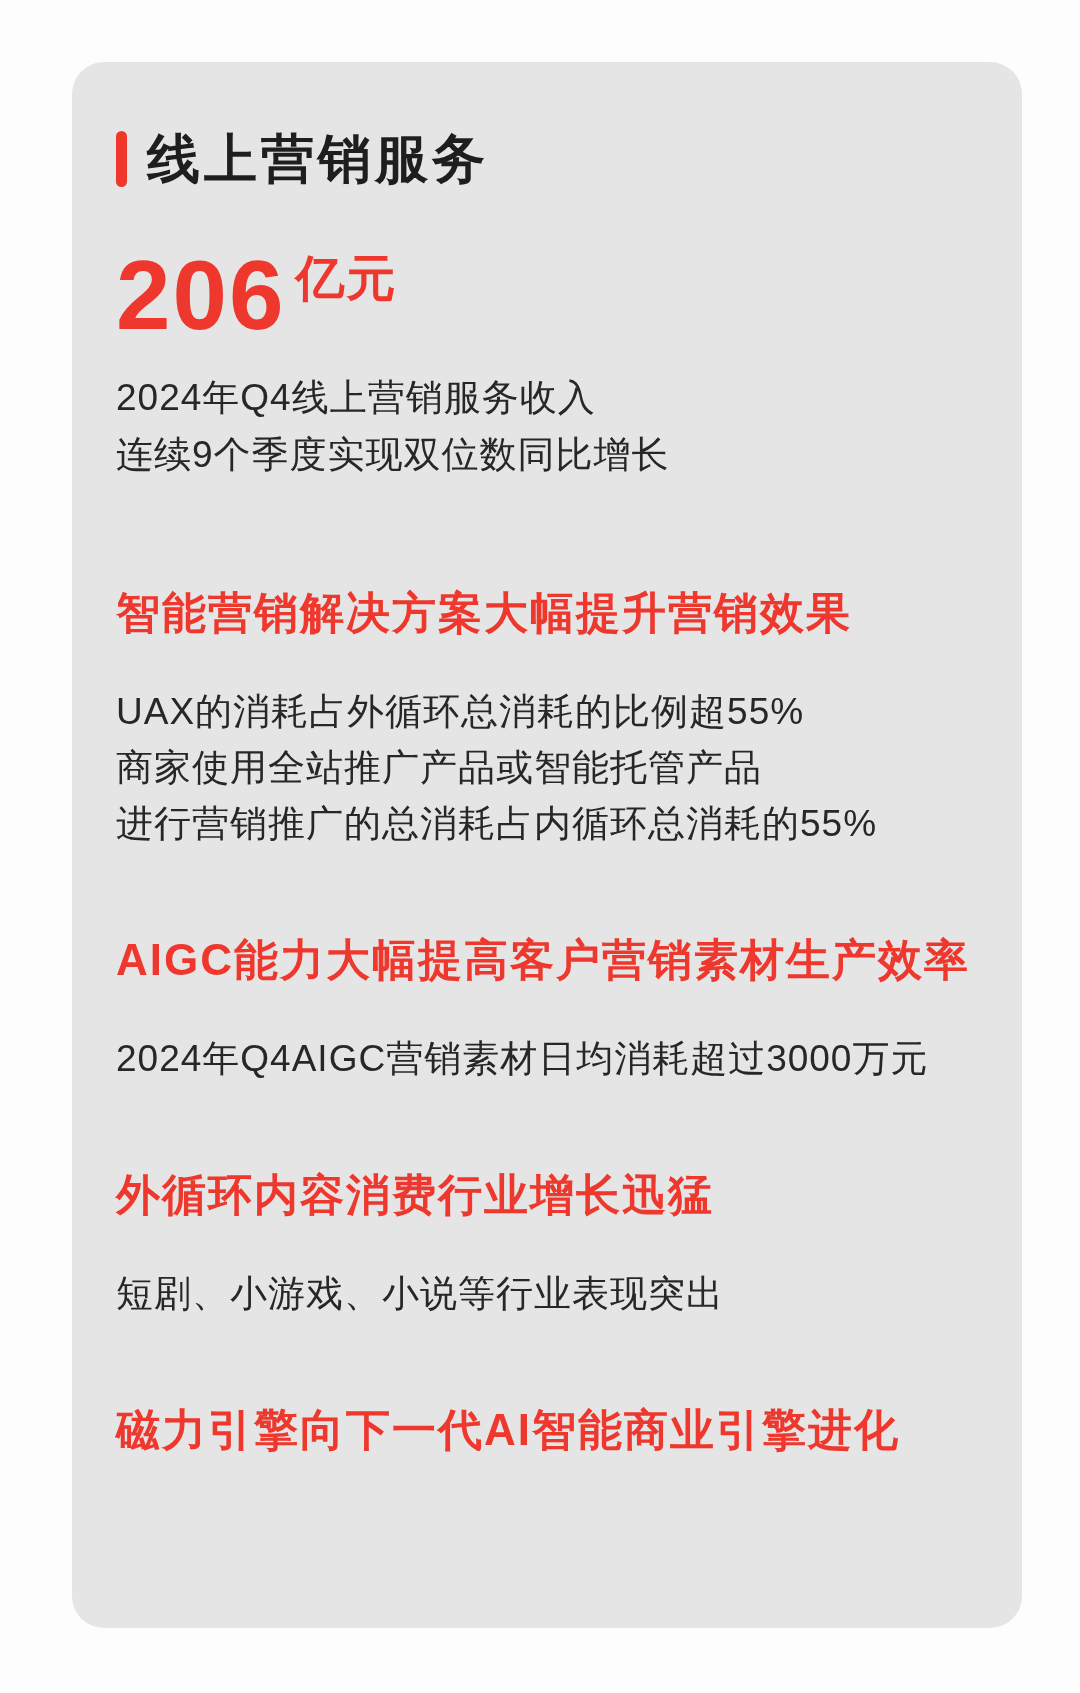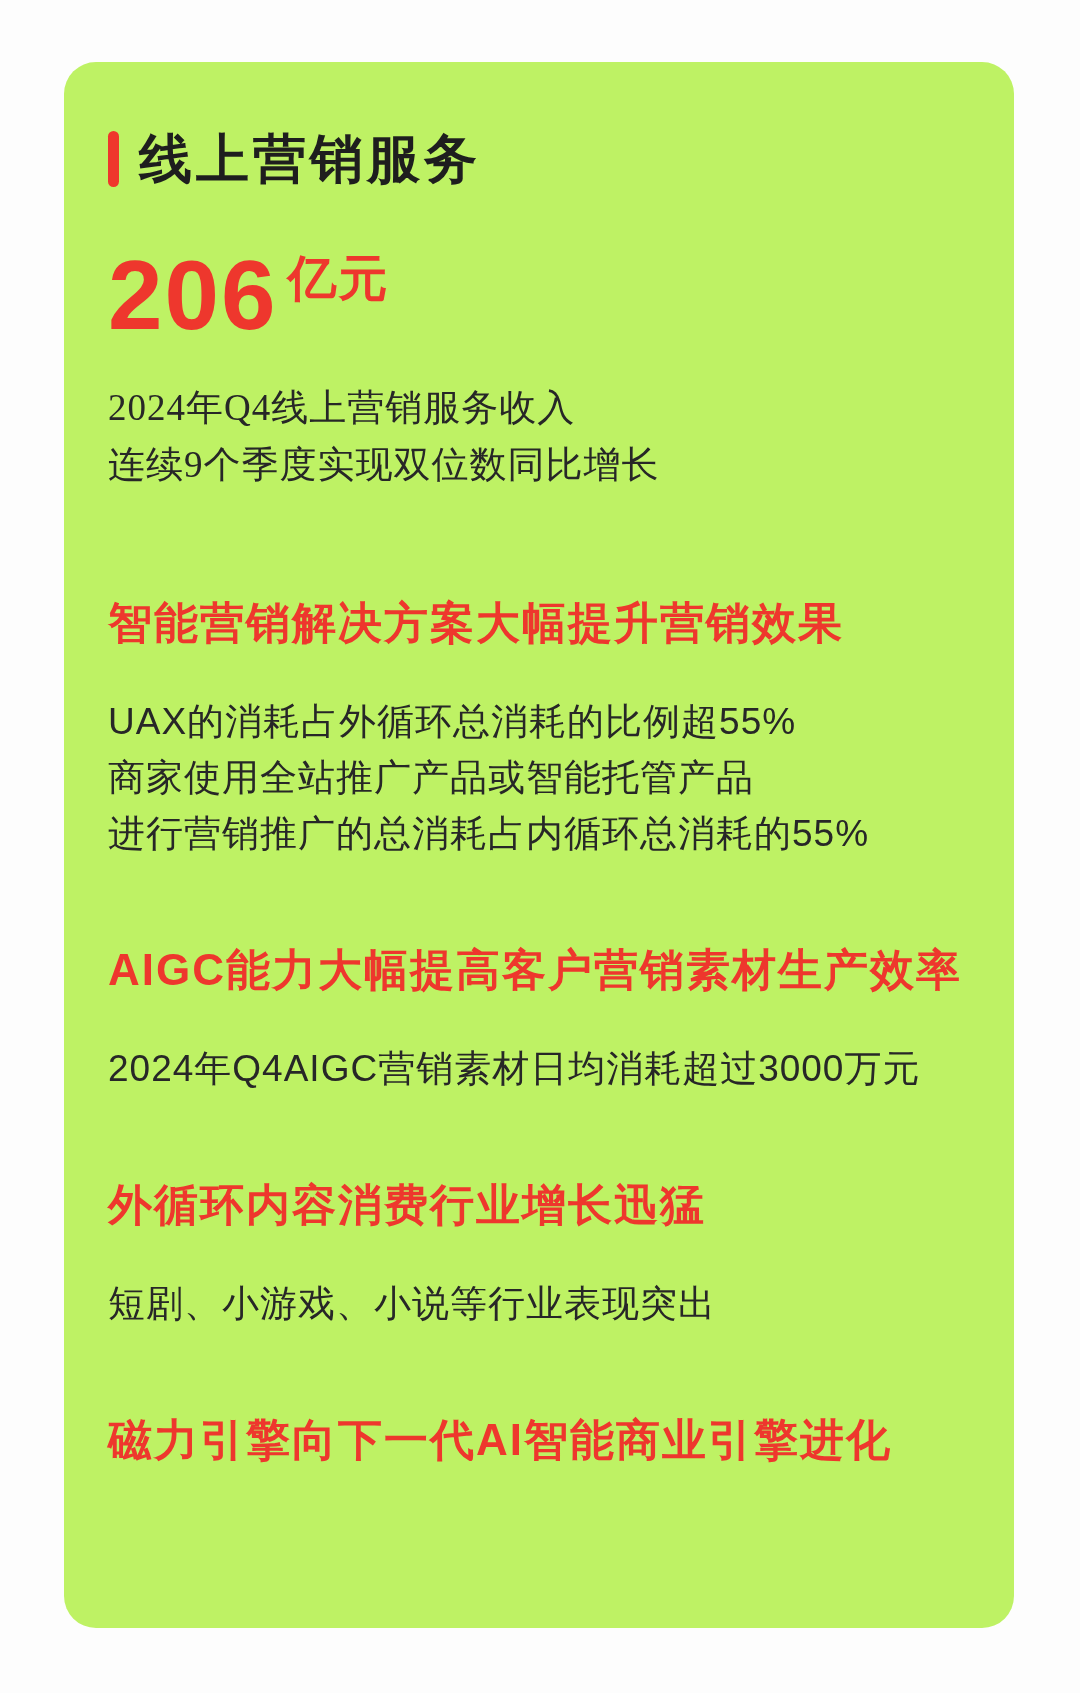--- a/index.html
+++ b/index.html
@@ -8,25 +8,25 @@
     font-family: "Liberation Sans", "DejaVu Sans", sans-serif;
   }
   body {
     height: 1693px;
     background: #fdfdfd;
     position: relative;
     overflow: hidden;
   }
   .card {
     position: absolute;
-    left: 64px;
+    left: 72px;
     top: 62px;
     width: 950px;
     height: 1566px;
-    background: #bef264;
+    background: #e5e5e5;
     border-radius: 32px;
     overflow: hidden;
     padding: 68px 44px 0 44px;
   }
   
   .title-row {
     display: flex;
     align-items: center;
     gap: 20px;
   }
@@ -63,21 +63,21 @@
     margin-left: 10px;
     letter-spacing: 2px;
   }
   .body-line {
     font-size: 37px;
     color: #272727;
     line-height: 1.52;
     letter-spacing: 1px;
     font-weight: 400;
   }
-  .revenue-sub { margin-top: 36px; font-family: Liberation Serif, serif; }
+  .revenue-sub { margin-top: 26px; }
   
   .section { margin-top: 82px; }
   .section.first { margin-top: 104px; }
   .section-heading {
     font-size: 44px;
     font-weight: 700;
     color: #ee372d;
     letter-spacing: 2px;
     line-height: 1.2;
   }

